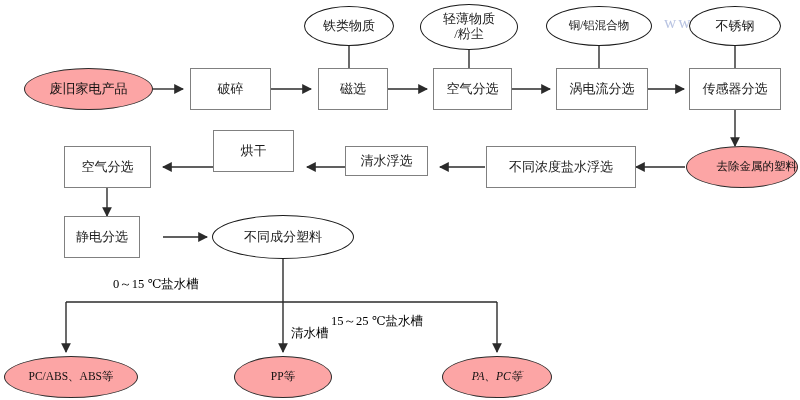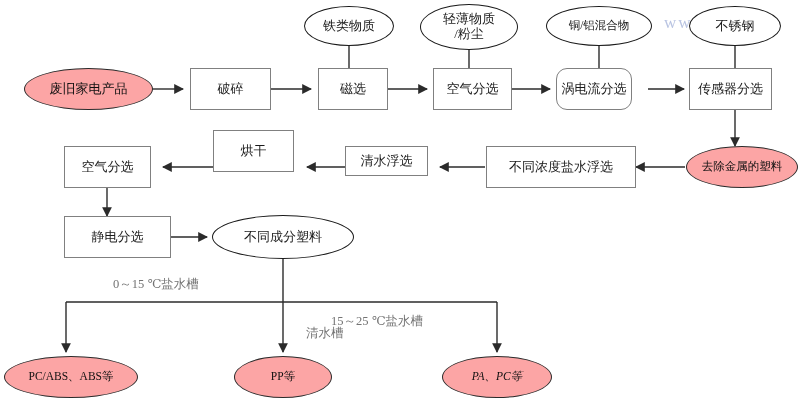--- a/index.html
+++ b/index.html
@@ -44,21 +44,21 @@
   }
   .ellipse.filled {
     background: #fca5a5;
     border: 1px solid #2b2b2b;
     color: #101010;
   }
   .ellipse.small-text { font-size: 11.5px; }
   .edge-label {
     position: absolute;
     font-size: 12.5px;
-    color: #737373;
+    color: #000000;
     white-space: nowrap;
   }
   .watermark {
     position: absolute;
     font-family: "Liberation Serif", serif;
     font-size: 17px;
     letter-spacing: 2px;
     color: #b9c4e2;
     white-space: nowrap;
     user-select: none;
@@ -141,58 +141,58 @@
   </div>
 
   <div class="node box" style="left:318px; top:68px; width:70px; height:42px;">
     <span>磁选</span>
   </div>
 
   <div class="node box" style="left:433px; top:68px; width:79px; height:42px;">
     <span>空气分选</span>
   </div>
 
-  <div class="node box" style="left:556px; top:68px; width:76px; height:42px;border-radius:11px;">
+  <div class="node box" style="left:556px; top:68px; width:92px; height:42px;">
     <span>涡电流分选</span>
   </div>
 
-  <div class="node box" style="left:689px; top:68px; width:83px; height:42px;">
+  <div class="node box" style="left:689px; top:68px; width:92px; height:42px;">
     <span>传感器分选</span>
   </div>
 
-  <div class="node ellipse filled small-text" style="left:686px; top:146px; width:112px; height:42px;">
+  <div class="node ellipse filled small-text" style="left:686px; top:146px; width:112px; height:42px;justify-content:flex-end;">
     <span>去除金属的塑料</span>
   </div>
 
   <div class="node box" style="left:486px; top:146px; width:150px; height:42px;">
     <span>不同浓度盐水浮选</span>
   </div>
 
   <div class="node box" style="left:345px; top:146px; width:83px; height:30px;">
     <span>清水浮选</span>
   </div>
 
   <div class="node box" style="left:213px; top:130px; width:81px; height:42px;">
     <span>烘干</span>
   </div>
 
   <div class="node box" style="left:64px; top:146px; width:87px; height:42px;">
     <span>空气分选</span>
   </div>
 
-  <div class="node box" style="left:64px; top:216px; width:107px; height:42px;">
+  <div class="node box" style="left:64px; top:216px; width:76px; height:42px;">
     <span>静电分选</span>
   </div>
 
   <div class="node ellipse" style="left:212px; top:215px; width:142px; height:44px;">
     <span>不同成分塑料</span>
   </div>
 
   <div class="edge-label" style="left:113px; top:276px;">0～15 ℃盐水槽</div>
-  <div class="edge-label" style="left:306px; top:325px;">清水槽</div>
+  <div class="edge-label" style="left:291px; top:325px;">清水槽</div>
   <div class="edge-label" style="left:331px; top:276px;margin-top:37px;">15～25 ℃盐水槽</div>
 
   <div class="node ellipse filled small-text" style="left:4px; top:356px; width:134px; height:42px;">
     <span>PC/ABS、ABS等</span>
   </div>
 
   <div class="node ellipse filled small-text" style="left:234px; top:356px; width:98px; height:42px;">
     <span>PP等</span>
   </div>
 

